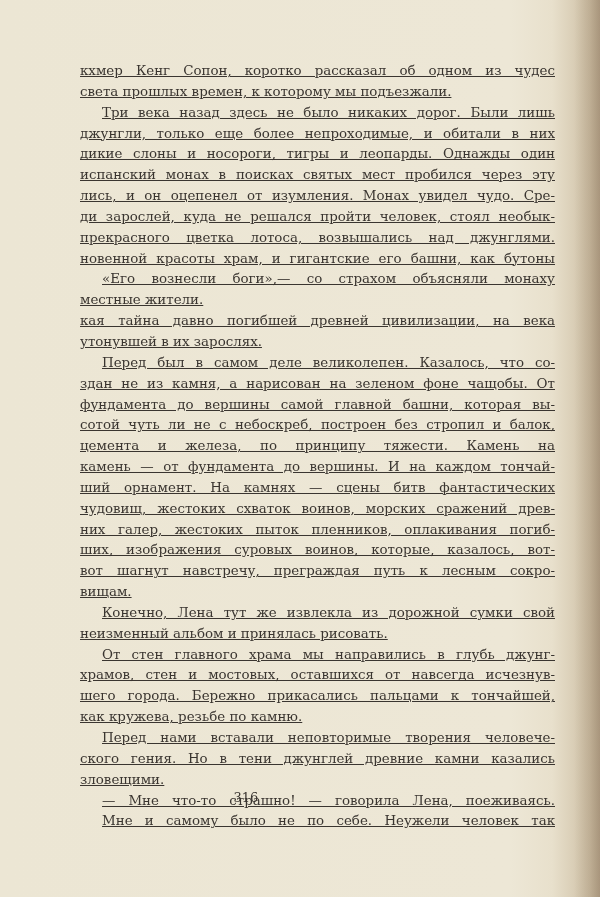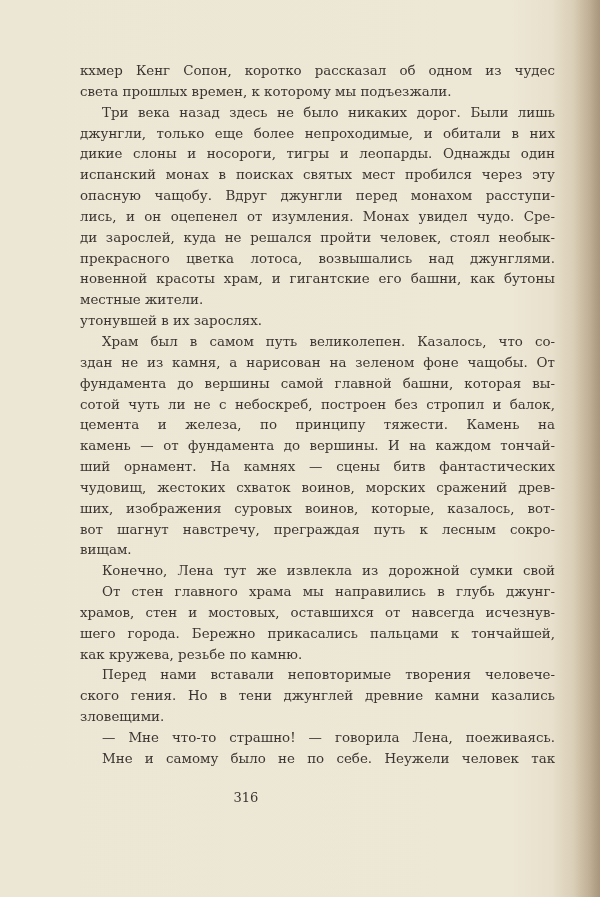--- a/index.html
+++ b/index.html
@@ -18,60 +18,63 @@
     position:absolute; right:0; top:0; width:26px; height:897px;
     background: linear-gradient(to right, rgba(0,0,0,0) 0%, rgba(120,95,70,0.18) 60%, rgba(110,85,65,0.35) 100%);
   }
   .text {
     position:absolute; left:80px; top:61px; width:475px;
     font-size:13.4px; line-height:20.85px;
     text-align:justify;
   }
   .line {
     display:block; white-space:nowrap; text-align:justify; text-align-last:justify;
-    height:20.85px; overflow:visible;
+    height:20.85px; overflow:visible;text-decoration:underline;
   }
   .line.last { text-align-last:left; }
   .line.indent { padding-left:22px; }
   .pagenum {
     position:absolute; left:0; width:492px; top:790px; text-align:center;
     font-size:13px; color:#3a3530;
   }
 </style>
 </head>
 <body>
 
 <div class="page">
   <div class="spine"></div>
   <div class="text" id="text">
       <span class="line">кхмер Кенг Сопон, коротко рассказал об одном из чудес</span>
       <span class="line last">света прошлых времен, к которому мы подъезжали.</span>
       <span class="line indent">Три века назад здесь не было никаких дорог. Были лишь</span>
       <span class="line">джунгли, только еще более непроходимые, и обитали в них</span>
       <span class="line">дикие слоны и носороги, тигры и леопарды. Однажды один</span>
       <span class="line">испанский монах в поисках святых мест пробился через эту</span>
-      <span class="line">опасную чащобу. Вдруг джунгли перед монахом расступи-</span>
       <span class="line">лись, и он оцепенел от изумления. Монах увидел чудо. Сре-</span>
       <span class="line">ди зарослей, куда не решался пройти человек, стоял необык-</span>
       <span class="line">прекрасного цветка лотоса, возвышались над джунглями.</span>
       <span class="line">новенной красоты храм, и гигантские его башни, как бутоны</span>
+      <span class="line indent">«Его вознесли боги»,— со страхом объясняли монаху</span>
       <span class="line last">местные жители.</span>
+      <span class="line">кая тайна давно погибшей древней цивилизации, на века</span>
       <span class="line last">утонувшей в их зарослях.</span>
-      <span class="line indent">Храм был в самом путь великолепен. Казалось, что со-</span>
+      <span class="line indent">Перед был в самом деле великолепен. Казалось, что со-</span>
       <span class="line">здан не из камня, а нарисован на зеленом фоне чащобы. От</span>
       <span class="line">фундамента до вершины самой главной башни, которая вы-</span>
       <span class="line">сотой чуть ли не с небоскреб, построен без стропил и балок,</span>
       <span class="line">цемента и железа, по принципу тяжести. Камень на</span>
       <span class="line">камень — от фундамента до вершины. И на каждом тончай-</span>
       <span class="line">ший орнамент. На камнях — сцены битв фантастических</span>
       <span class="line">чудовищ, жестоких схваток воинов, морских сражений древ-</span>
+      <span class="line">них галер, жестоких пыток пленников, оплакивания погиб-</span>
       <span class="line">ших, изображения суровых воинов, которые, казалось, вот-</span>
       <span class="line">вот шагнут навстречу, преграждая путь к лесным сокро-</span>
       <span class="line last">вищам.</span>
       <span class="line indent">Конечно, Лена тут же извлекла из дорожной сумки свой</span>
+      <span class="line last">неизменный альбом и принялась рисовать.</span>
       <span class="line indent">От стен главного храма мы направились в глубь джунг-</span>
       <span class="line">храмов, стен и мостовых, оставшихся от навсегда исчезнув-</span>
       <span class="line">шего города. Бережно прикасались пальцами к тончайшей,</span>
       <span class="line last">как кружева, резьбе по камню.</span>
       <span class="line indent">Перед нами вставали неповторимые творения человече-</span>
       <span class="line">ского гения. Но в тени джунглей древние камни казались</span>
       <span class="line last">зловещими.</span>
       <span class="line indent">— Мне что-то страшно! — говорила Лена, поеживаясь.</span>
       <span class="line indent">Мне и самому было не по себе. Неужели человек так</span>
     </div>

